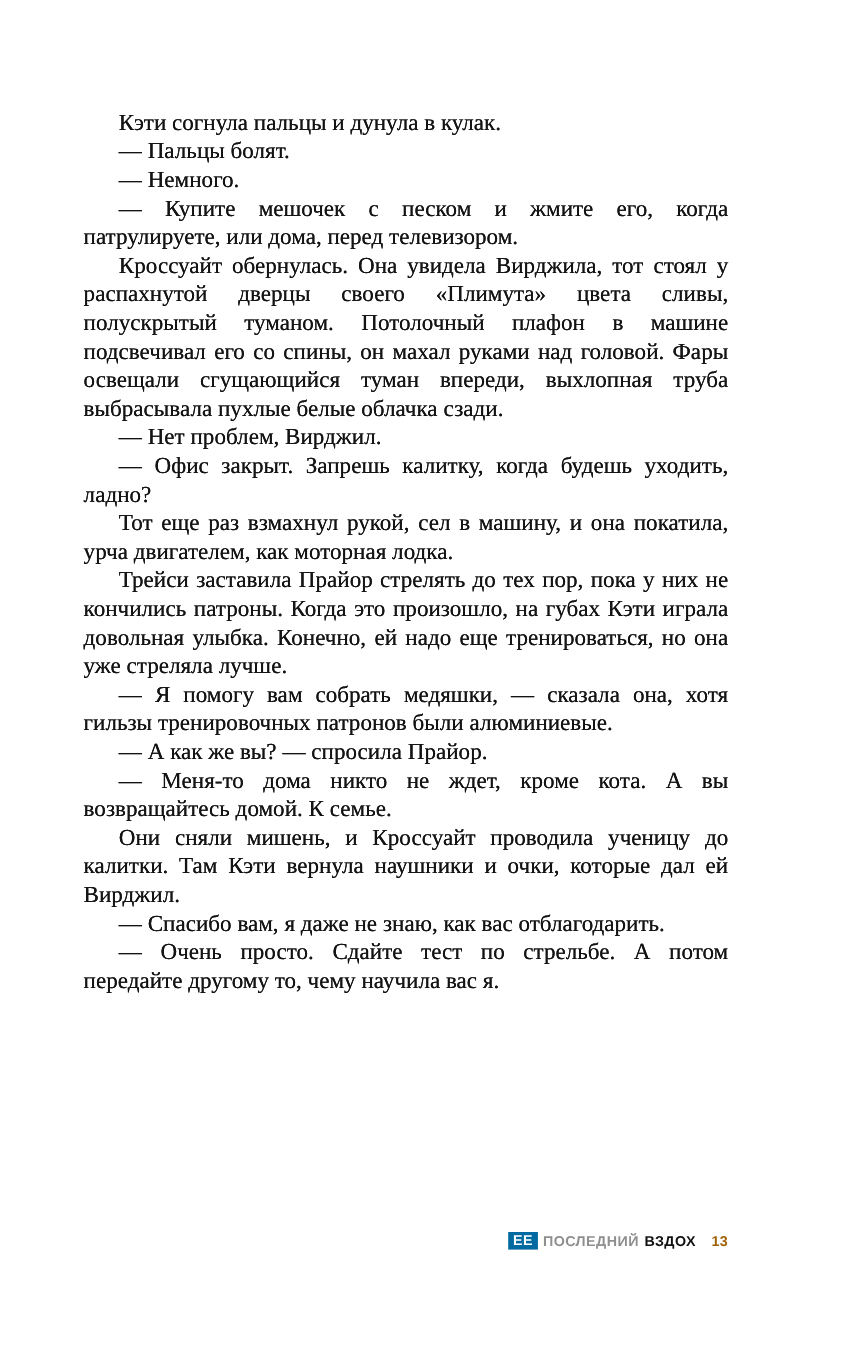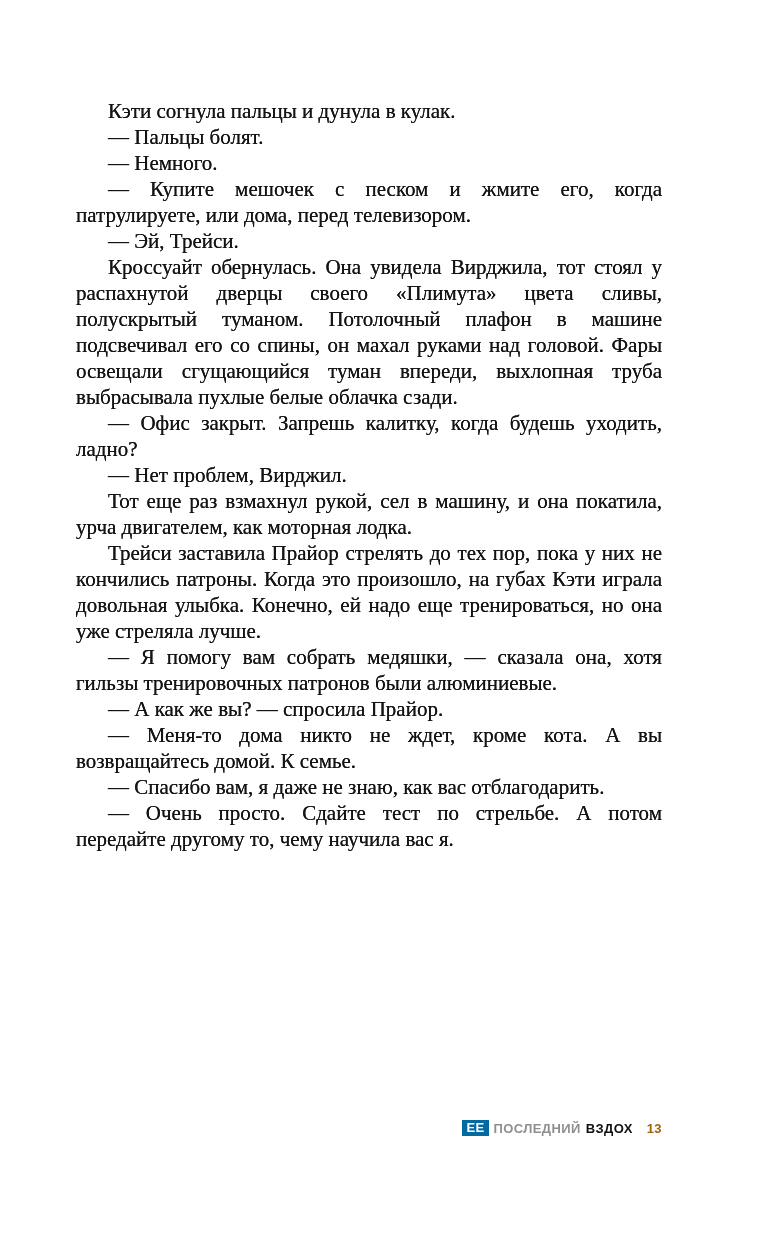--- a/index.html
+++ b/index.html
@@ -64,29 +64,29 @@
 </head>
 <body>
 
 <div class="book-page">
 
   <div class="text-block">
       <p class="para">Кэти согнула пальцы и дунула в кулак.</p>
       <p class="para">— Пальцы болят.</p>
       <p class="para">— Немного.</p>
       <p class="para">— Купите мешочек с песком и жмите его, когда патрулируете, или дома, перед телевизором.</p>
-      <p class="para">— Эй, Трейси.</p>
       <p class="para">Кроссуайт обернулась. Она увидела Вирджила, тот стоял у распахнутой дверцы своего «Плимута» цвета сливы, полускрытый туманом. Потолочный плафон в машине подсвечивал его со спины, он махал руками над головой. Фары освещали сгущающийся туман впереди, выхлопная труба выбрасывала пухлые белые облачка сзади.</p>
+      <p class="para">— Нет проблем, Вирджил.</p>
       <p class="para">— Офис закрыт. Запрешь калитку, когда будешь уходить, ладно?</p>
-      <p class="para">— Нет проблем, Вирджил.</p>
       <p class="para">Тот еще раз взмахнул рукой, сел в машину, и она покатила, урча двигателем, как моторная лодка.</p>
       <p class="para">Трейси заставила Прайор стрелять до тех пор, пока у них не кончились патроны. Когда это произошло, на губах Кэти играла довольная улыбка. Конечно, ей надо еще тренироваться, но она уже стреляла лучше.</p>
       <p class="para">— Я помогу вам собрать медяшки, — сказала она, хотя гильзы тренировочных патронов были алюминиевые.</p>
       <p class="para">— А как же вы? — спросила Прайор.</p>
       <p class="para">— Меня-то дома никто не ждет, кроме кота. А вы возвращайтесь домой. К семье.</p>
+      <p class="para">Они сняли мишень, и Кроссуайт проводила ученицу до калитки. Там Кэти вернула наушники и очки, которые дал ей Вирджил.</p>
       <p class="para">— Спасибо вам, я даже не знаю, как вас отблагодарить.</p>
       <p class="para">— Очень просто. Сдайте тест по стрельбе. А потом передайте другому то, чему научила вас я.</p>
     </div>
 
   <div class="footer">
     <span class="badge">ЕЕ</span>
     <span class="series">ПОСЛЕДНИЙ</span>
     <span class="title">ВЗДОХ</span>
     <span class="pagenum">13</span>
   </div>

